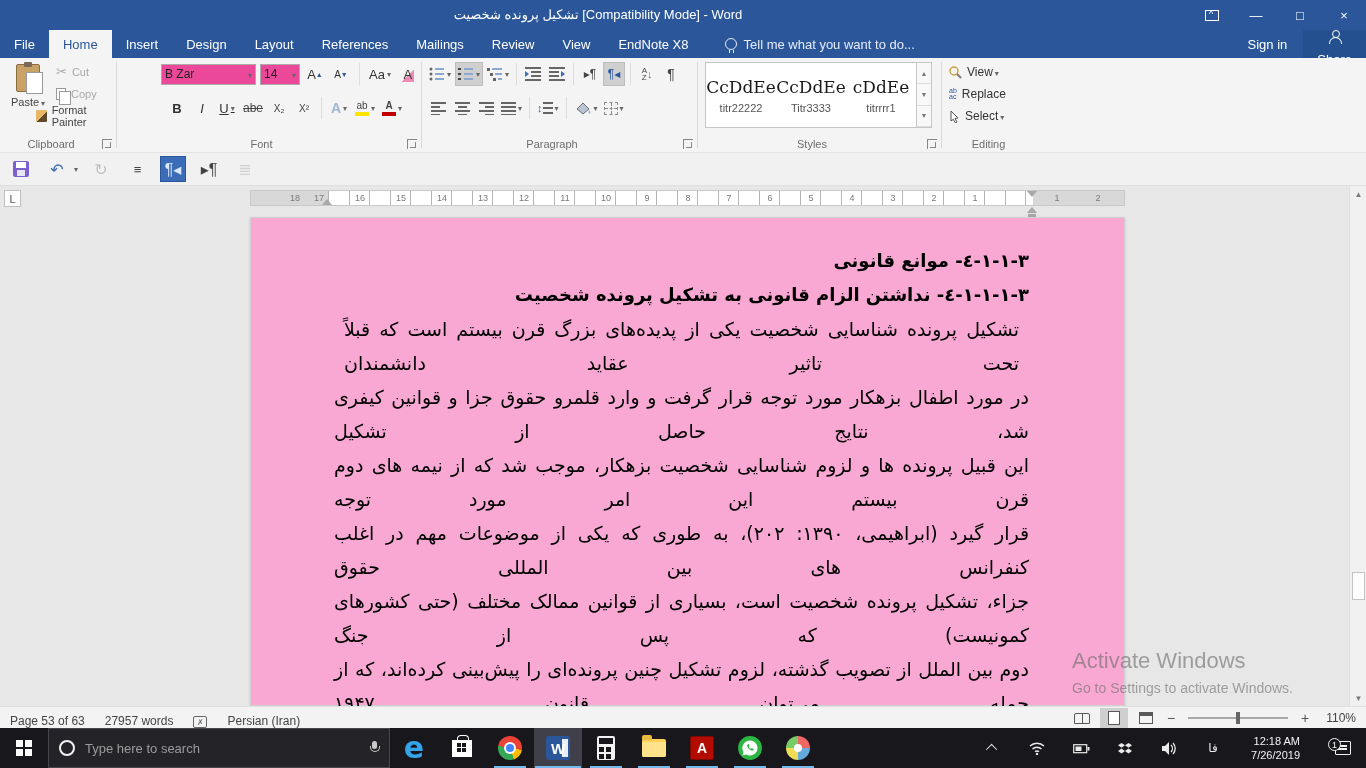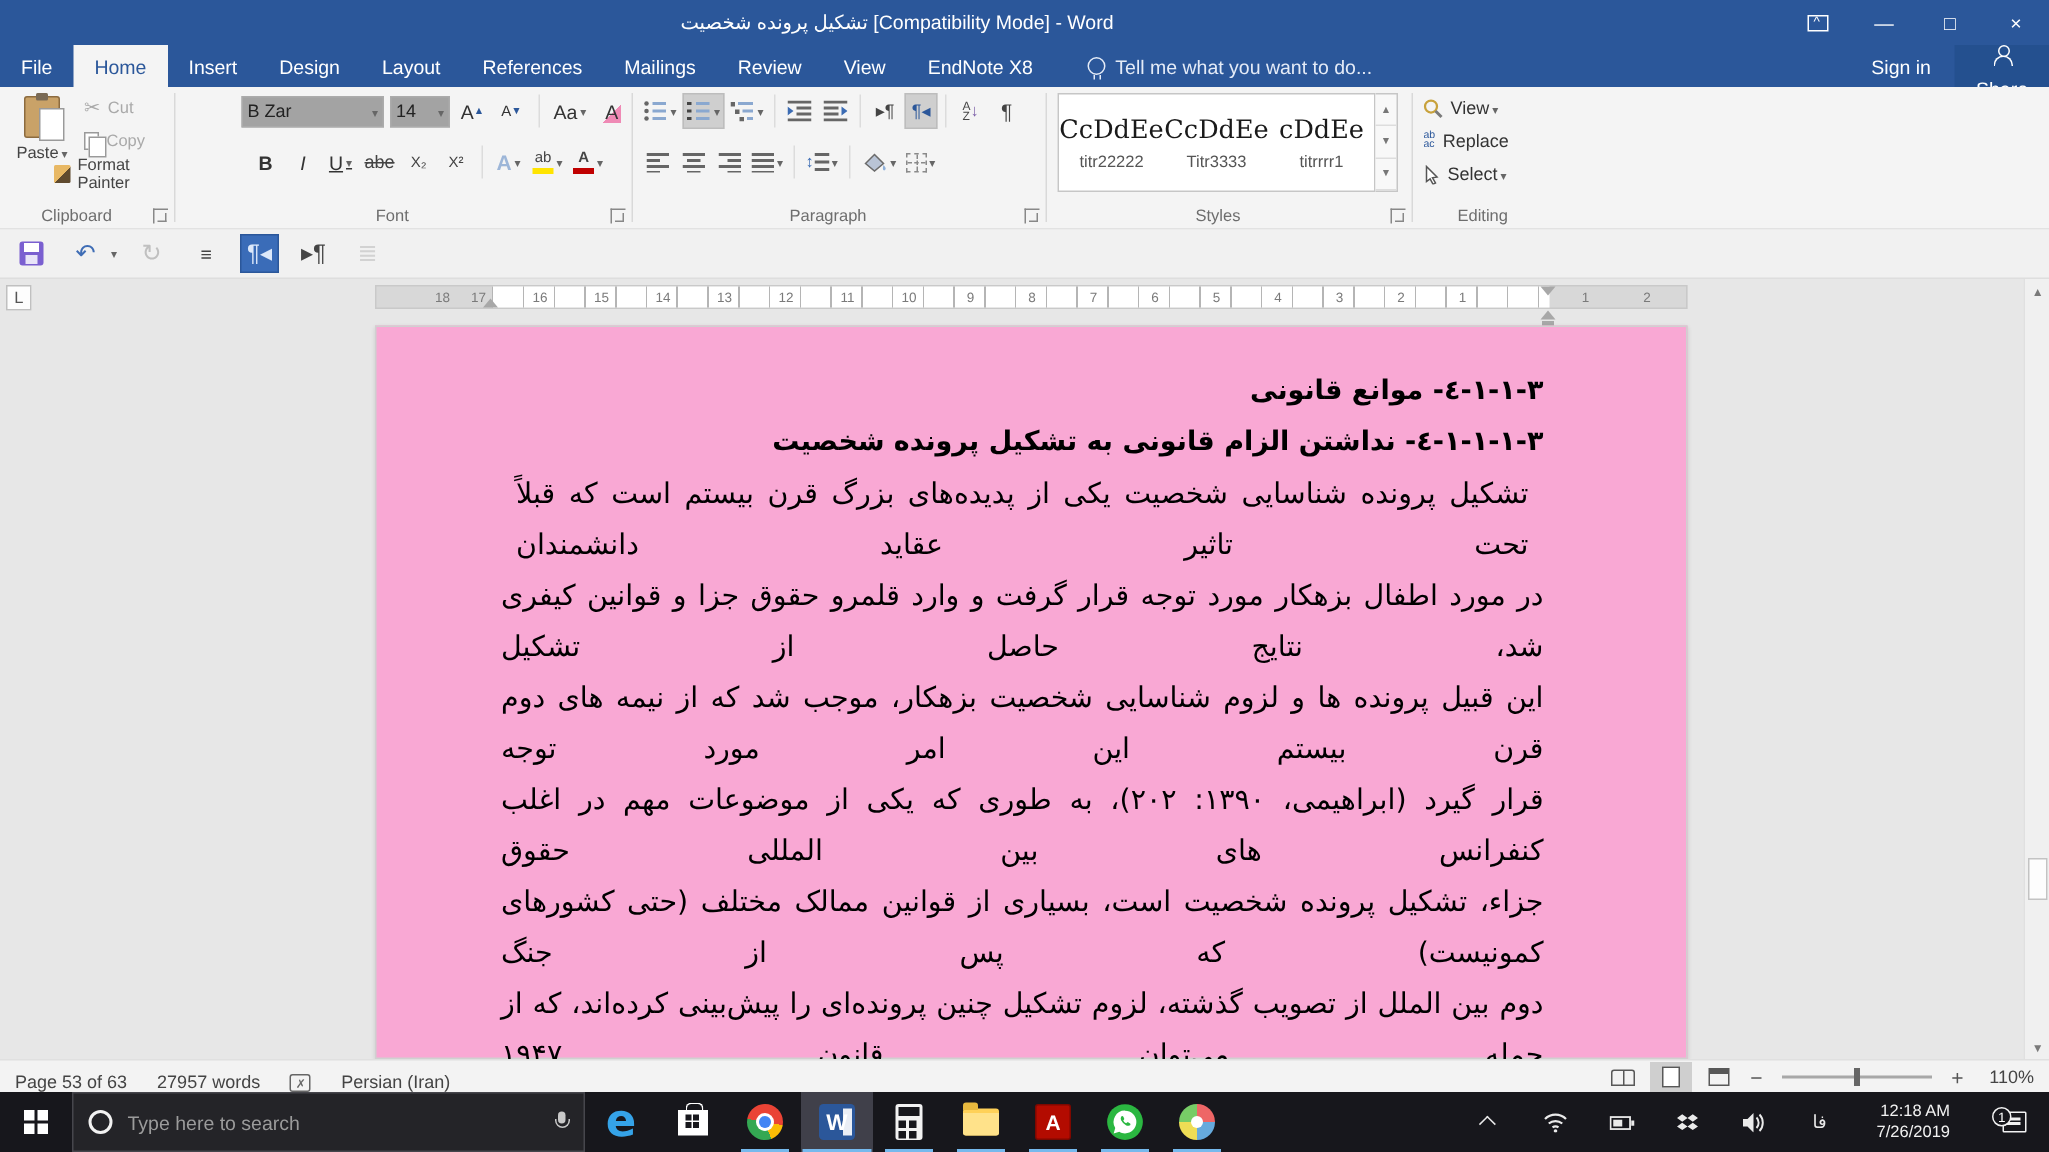--- a/index.html
+++ b/index.html
@@ -51,21 +51,21 @@
   .clipicon::before { content:""; position:absolute; left:7px; top:-3px; width:8px; height:5px; background:#7a6a55; border-radius:1px; }
   .clipicon::after { content:""; position:absolute; right:-4px; top:7px; width:15px; height:20px; background:#fff; border:1px solid #9a9a9a; }
   #paste .lbl { margin-top:4px; }
   .clipsm { position:absolute; left:56px; display:flex; align-items:center; gap:5px; height:19px; }
   .copyic { width:10px; height:12px; border:1px solid #9a9a9a; background:#fff; position:relative; }
   .copyic::after { content:""; position:absolute; left:2px; top:2px; width:10px; height:12px; border:1px solid #9a9a9a; background:#fff; }
   .fpic { width:12px; height:12px; background:linear-gradient(135deg,#e8b864 55%, #5f4a2e 55%); border-radius:1px; }
 
   
   #g-font { left:116px; width:305px; }
-  .combo { background:#a3a3a3; border:1px solid #ababab; height:21px; display:flex; align-items:center; font-size:12px; color:#222; padding:0 3px; justify-content:space-between; }
+  .combo { background:#ec4899; border:1px solid #ababab; height:21px; display:flex; align-items:center; font-size:12px; color:#222; padding:0 3px; justify-content:space-between; }
   .fx { font-size:13px; color:#333; }
   .ubar { text-decoration:underline; }
   .strk { text-decoration:line-through; font-size:12px; }
   .colbar { display:flex; flex-direction:column; align-items:center; line-height:11px; }
   .colbar .bar { width:14px; height:4px; margin-top:1px; }
 
   
   #g-par { left:421px; width:276px; }
   
   #g-sty { left:697px; width:244px; }
@@ -543,20 +543,24 @@
           <div class="dl j ind">تشکیل پرونده شناسایی شخصیت یکی از پدیده‌های بزرگ قرن بیستم است که قبلاً تحت تاثیر عقاید دانشمندان</div>
           <div class="dl j">در مورد اطفال بزهکار مورد توجه قرار گرفت و وارد قلمرو حقوق جزا و قوانین کیفری شد، نتایج حاصل از تشکیل</div>
           <div class="dl j">این قبیل پرونده ها و لزوم شناسایی شخصیت بزهکار، موجب شد که از نیمه های دوم قرن بیستم این امر مورد توجه</div>
           <div class="dl j">قرار گیرد (ابراهیمی، ۱۳۹۰: ۲۰۲)، به طوری که یکی از موضوعات مهم در اغلب کنفرانس های بین المللی حقوق</div>
           <div class="dl j">جزاء، تشکیل پرونده شخصیت است، بسیاری از قوانین ممالک مختلف (حتی کشورهای کمونیست) که پس از جنگ</div>
           <div class="dl j">دوم بین الملل از تصویب گذشته، لزوم تشکیل چنین پرونده‌ای را پیش‌بینی کرده‌اند، که از جمله می‌توان قانون ۱۹۴۷</div>
           <div class="dl j">ایالت میشیگان، قوانین سال ۱۹۴۹ ایالت کلورادو نیویورک در آمریکا، قانون جزای سال ۱۹۵۱ بلغارستان، قانون</div>
         </div>
     </div>
 
+    <div id="watermark">
+      <div id="wm1">Activate Windows</div>
+      <div id="wm2">Go to Settings to activate Windows.</div>
+    </div>
 
     <div id="vscroll">
       <div class="sarrow" style="top:0;">▲</div>
       <div id="sthumb"></div>
       <div class="sarrow" style="bottom:0;">▼</div>
     </div>
   </div>
 
   <div id="statusbar">
     <span class="stitem">Page 53 of 63</span>

